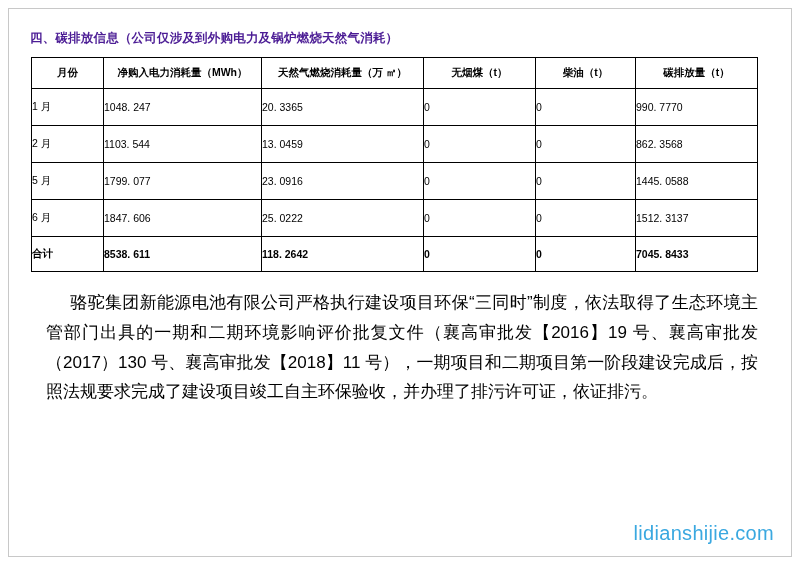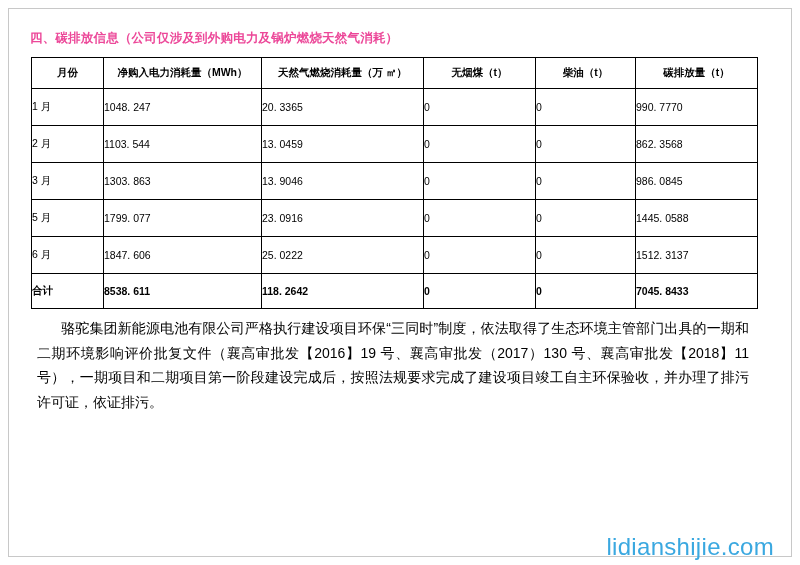--- a/index.html
+++ b/index.html
@@ -32,21 +32,21 @@
   }
   .content {
     position: absolute;
     left: 30px;
     top: 30px;
     width: 740px;
   }
   .section-heading {
     font-size: 12.5px;
     font-weight: bold;
-    color: #ec4899;
+    color: #4c1d95;
     margin: 0 0 10px 0;
     letter-spacing: 0.2px;
   }
   .section-heading.second {
     margin-top: 22px;
     margin-bottom: 8px;
   }
   table.emissions {
     border-collapse: collapse;
     width: 710px;
@@ -73,35 +73,35 @@
     font-weight: bold;
     height: 34px;
   }
   .col-month { width: 72px; }
   .col-elec { width: 158px; }
   .col-gas { width: 162px; }
   .col-coal { width: 112px; }
   .col-diesel { width: 100px; }
   .col-carbon { width: 122px; }
   .body-text {
-    font-size: 14px;
+    font-size: 17px;
     line-height: 1.75;
     text-align: justify;
-    margin: 7px;
+    margin: 16px;
     width: 712px;
   }
   .body-text .indent {
     display: inline-block;
     width: 24px;
   }
   .watermark {
     position: absolute;
     right: 26px;
-    bottom: 4px;
-    font-size: 24px;
+    bottom: 20px;
+    font-size: 20px;
     color: #3aa8e0;
     font-family: "Liberation Sans", sans-serif;
     letter-spacing: 0.3px;
   }
 </style>
 </head>
 <body>
 
 <div class="page">
   <div class="page-border"></div>
@@ -140,28 +140,20 @@
         </tr>
         <tr>
           <td>2 月</td>
           <td>1103. 544</td>
           <td>13. 0459</td>
           <td>0</td>
           <td>0</td>
           <td>862. 3568</td>
         </tr>
         <tr>
-          <td>3 月</td>
-          <td>1303. 863</td>
-          <td>13. 9046</td>
-          <td>0</td>
-          <td>0</td>
-          <td>986. 0845</td>
-        </tr>
-        <tr>
           <td>5 月</td>
           <td>1799. 077</td>
           <td>23. 0916</td>
           <td>0</td>
           <td>0</td>
           <td>1445. 0588</td>
         </tr>
         <tr>
           <td>6 月</td>
           <td>1847. 606</td>

